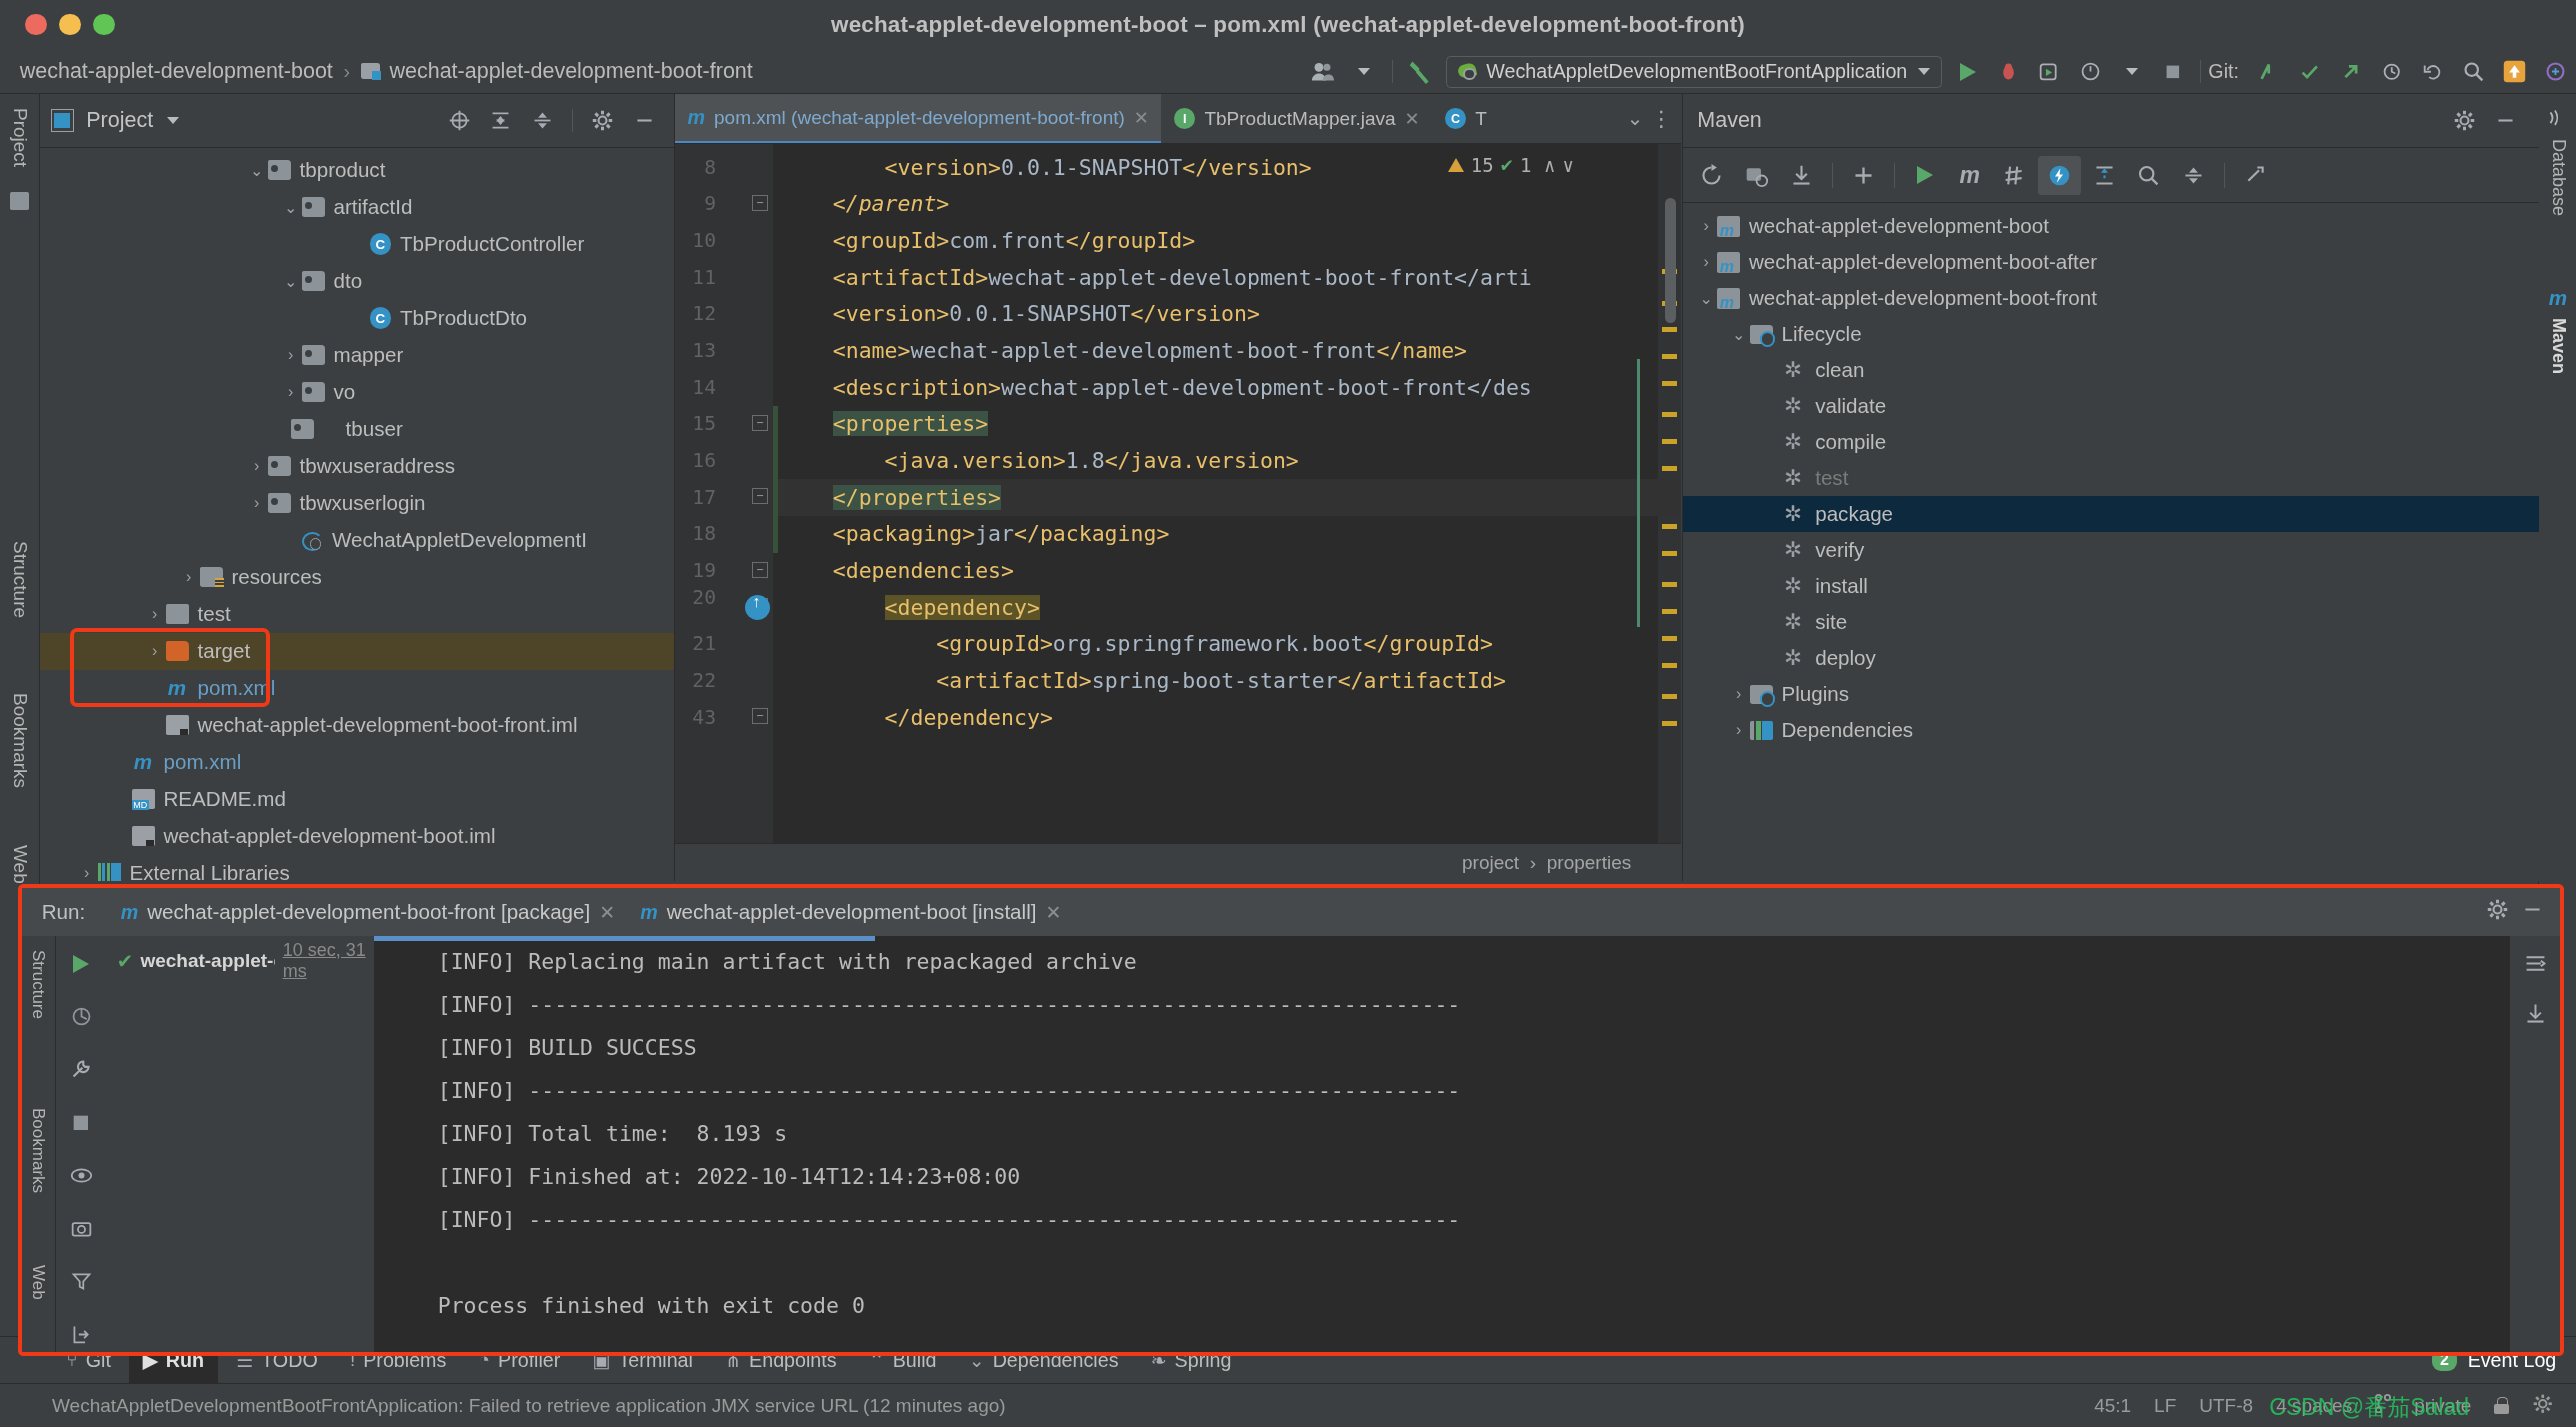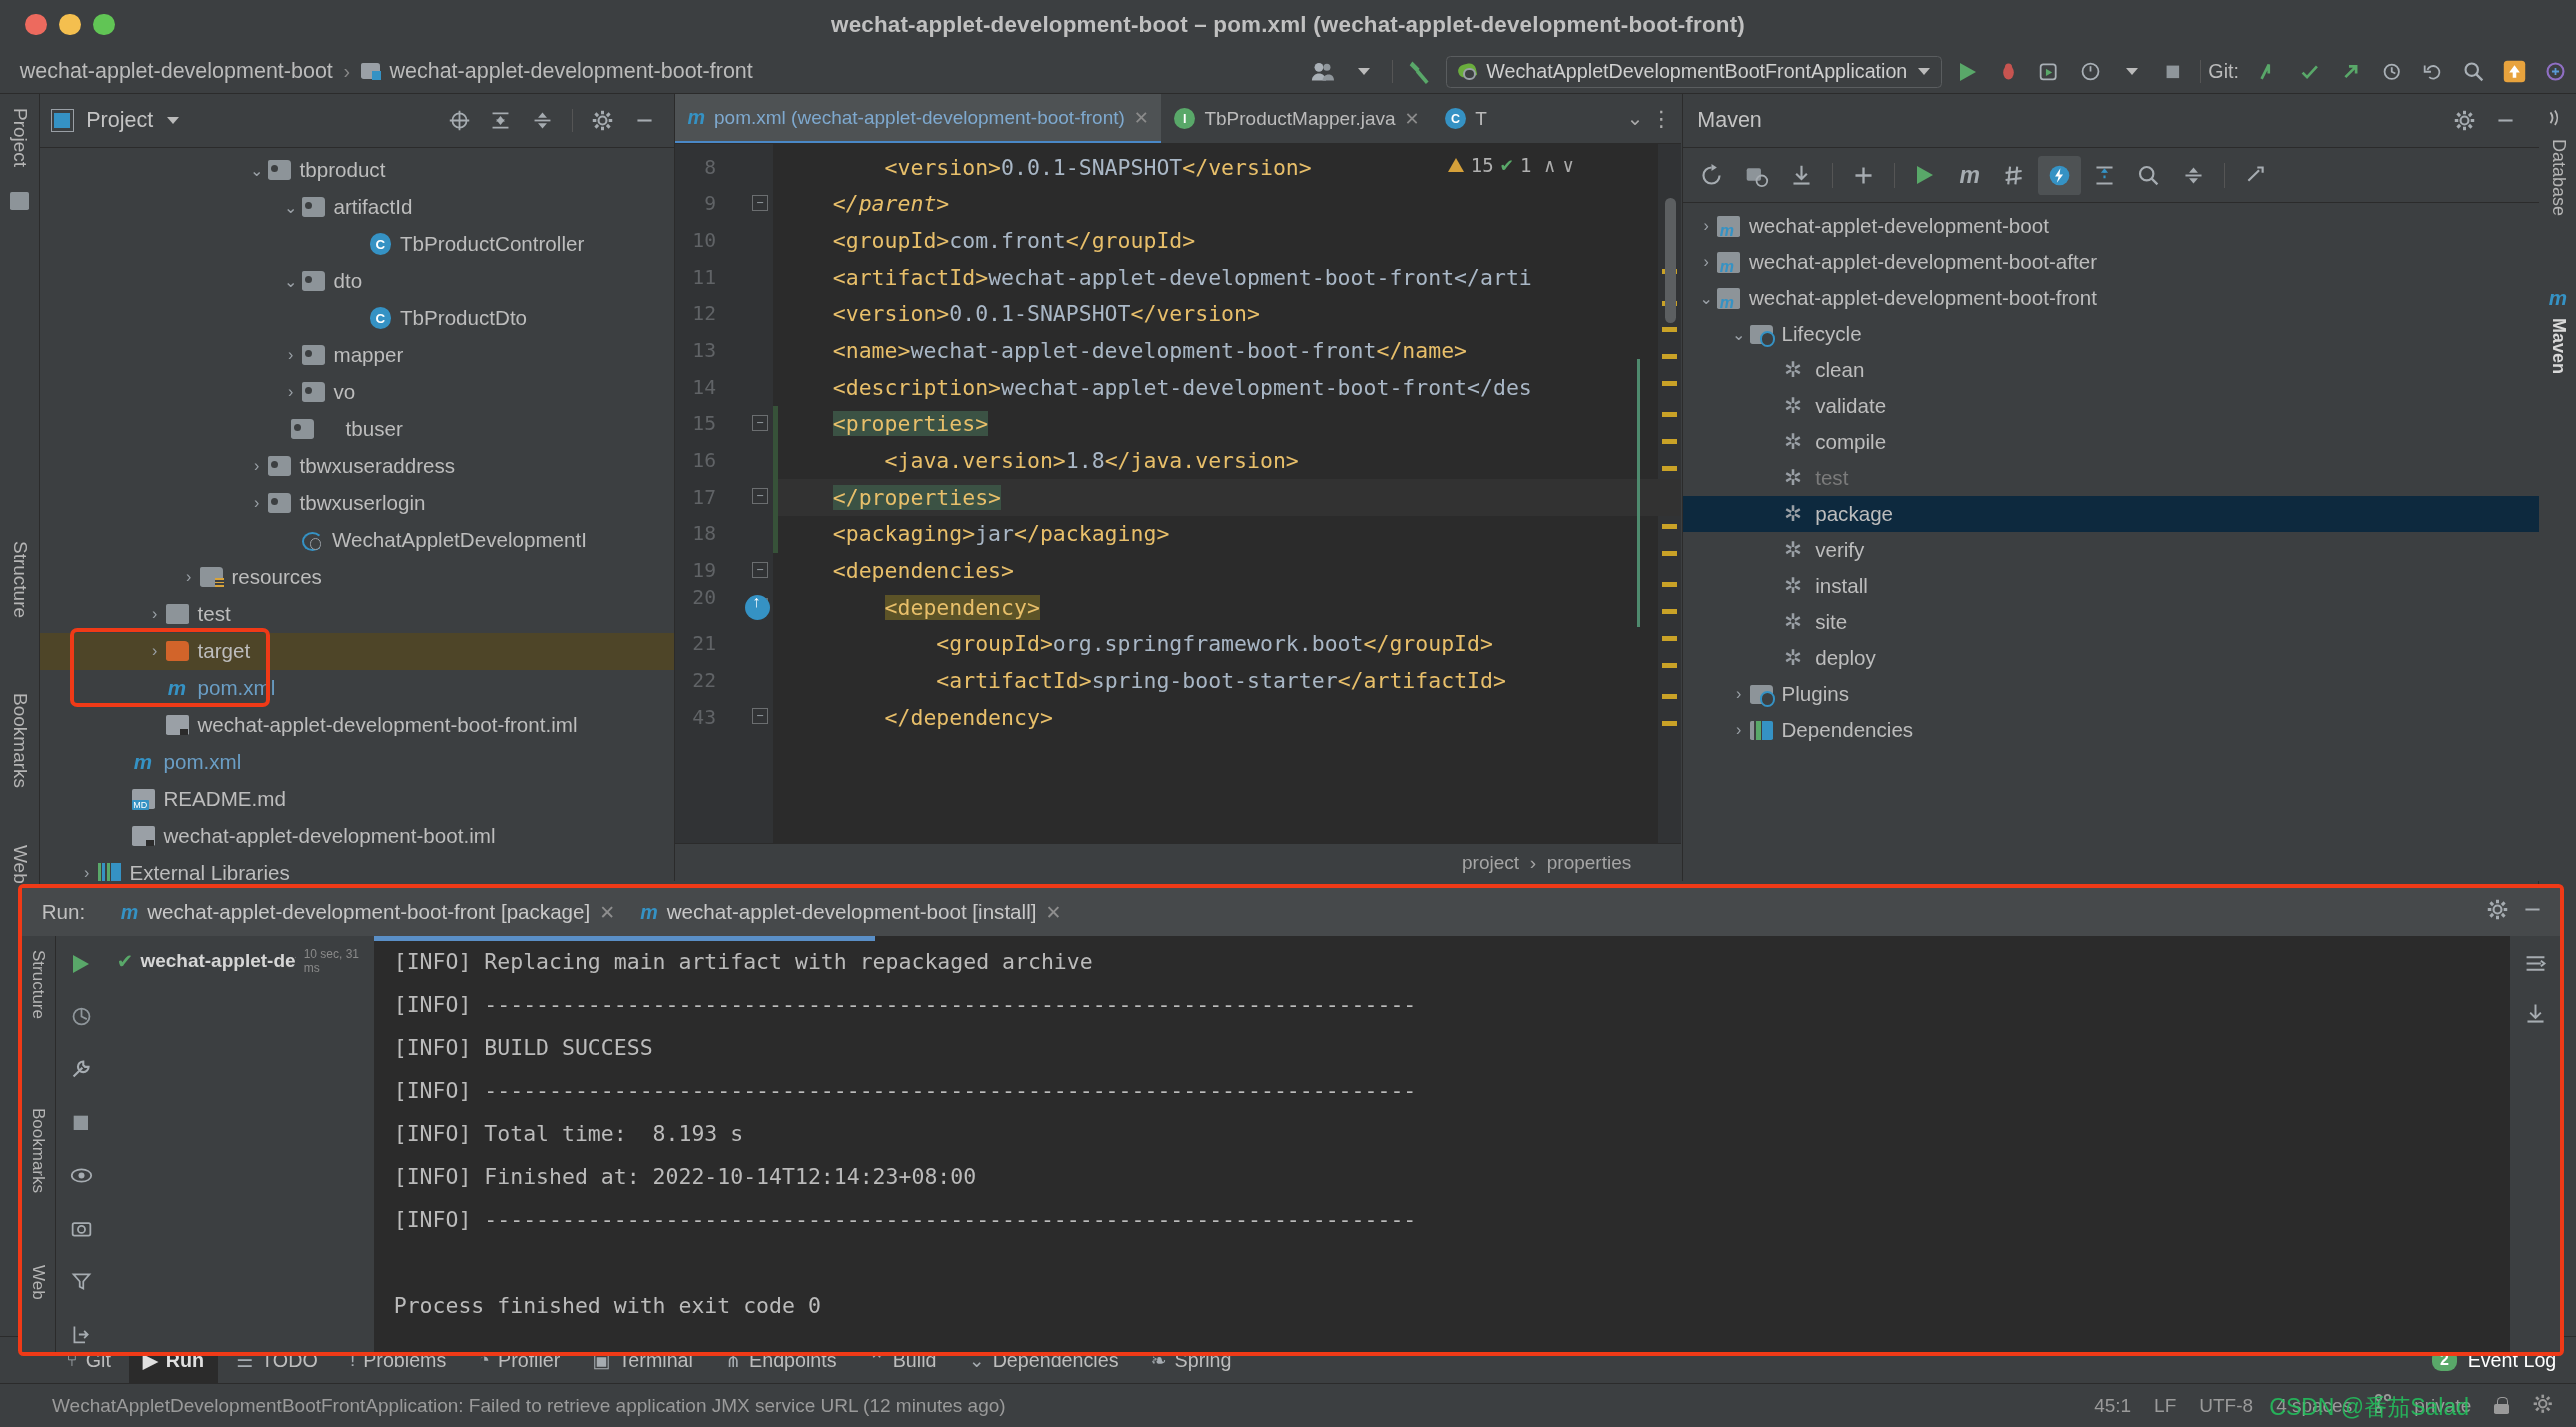--- a/index.html
+++ b/index.html
@@ -215,26 +215,26 @@
   .run-hdr-right { margin-left:auto; display:flex; align-items:center; gap:12.5px; padding-right:16px; color:#a6acb1; font-size:21.5px;}
 
   #run-body { flex:1; display:flex; position:relative; background:#3c3f41; }
   #run-side-rail { width: 34px; background:#3c3f41; position:relative; border-right:0.9px solid #2b2b2b;}
   #run-run-col { width: 50px; background:#3c3f41; display:flex; flex-direction:column; align-items:center; padding-top:12.5px; gap:23px;}
   .rc-ico { color:#a6acb1; font-size:21.5px; width:32px;height:30px;display:flex;align-items:center;justify-content:center;}
   #run-tree { width: 268px; background:#3c3f41; padding-top:9px; }
   .run-item { display:flex; align-items:center; gap:7.2px; font-size:19px; height:32px; padding-left:10.7px;}
   .run-item .tick { color:#59a869; font-size:19.7px; }
   .run-item .nm { color:#d6d6d6; font-weight:bold; overflow:hidden; text-overflow:clip; white-space:nowrap; max-width:168px;}
-  .run-item .tm { color:#8a8a8a; font-size:12px; }
+  .run-item .tm { color:#8a8a8a; font-size:18px;text-decoration:underline; }
   #console {
     flex:1; background:#2b2b2b; position:relative; overflow:hidden;
     font-family:"DejaVu Sans Mono", monospace; font-size:21.5px; color:#bbbbbb; padding: 12.5px 0 0 19.7px;
   }
-  .cline { height: 43px; white-space: pre; }
+  .cline { height: 43px; white-space: pre; margin-left: 44px; }
   #console-progress { position:absolute; left:0; top:0; height:4.5px; width:501px; background:#5a8fc7; }
   #run-right-rail { width:50px; background:#3c3f41; display:flex; flex-direction:column; align-items:center; padding-top:12.5px; gap:19.7px;}
 
   
   #bottom-bar {
     position:absolute; left:0; bottom: 45px; width: 2576px; height: 47px;
     background:#3c3f41; display:flex; align-items:center; padding-left: 52px; gap: 3.6px;
     border-top:0.9px solid #2b2b2b;
   }
   .bitem { display:flex; align-items:center; gap:8px; padding:0 14.3px; height:47px; font-size:19.7px; color:#bdbdbd; }

